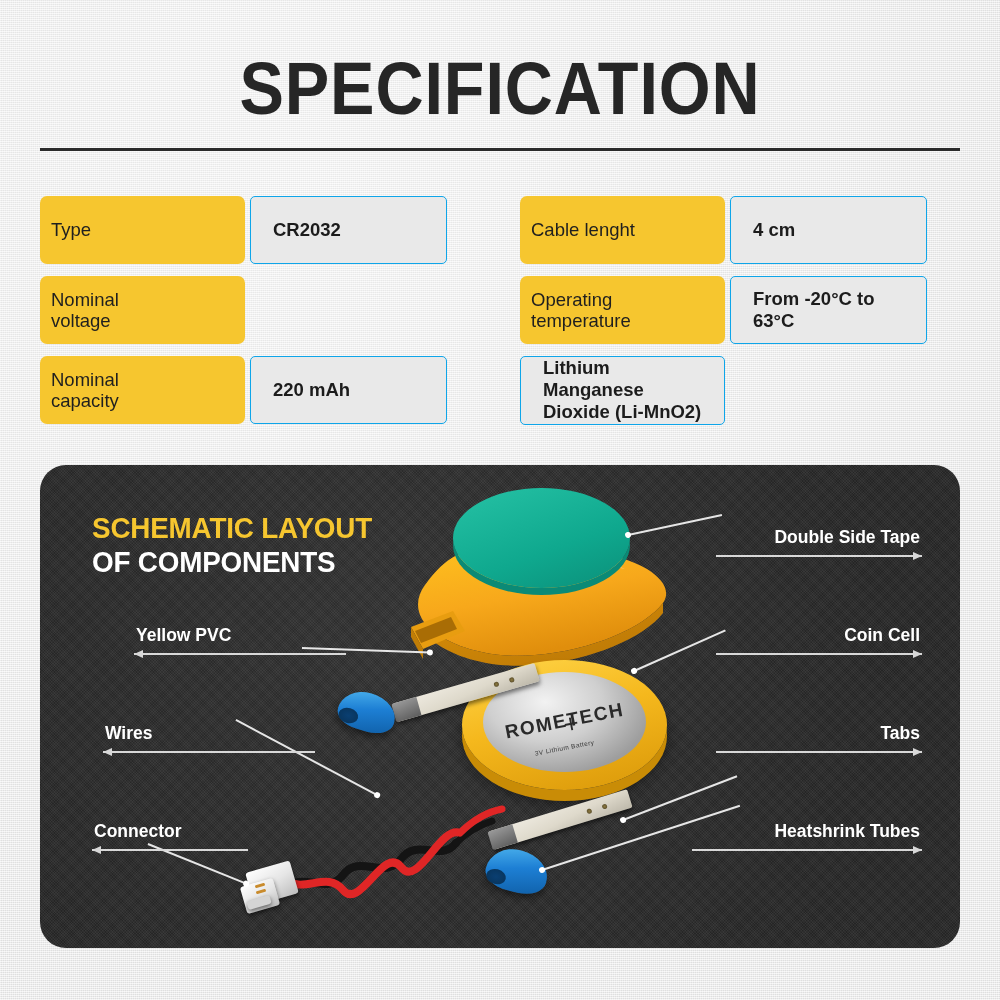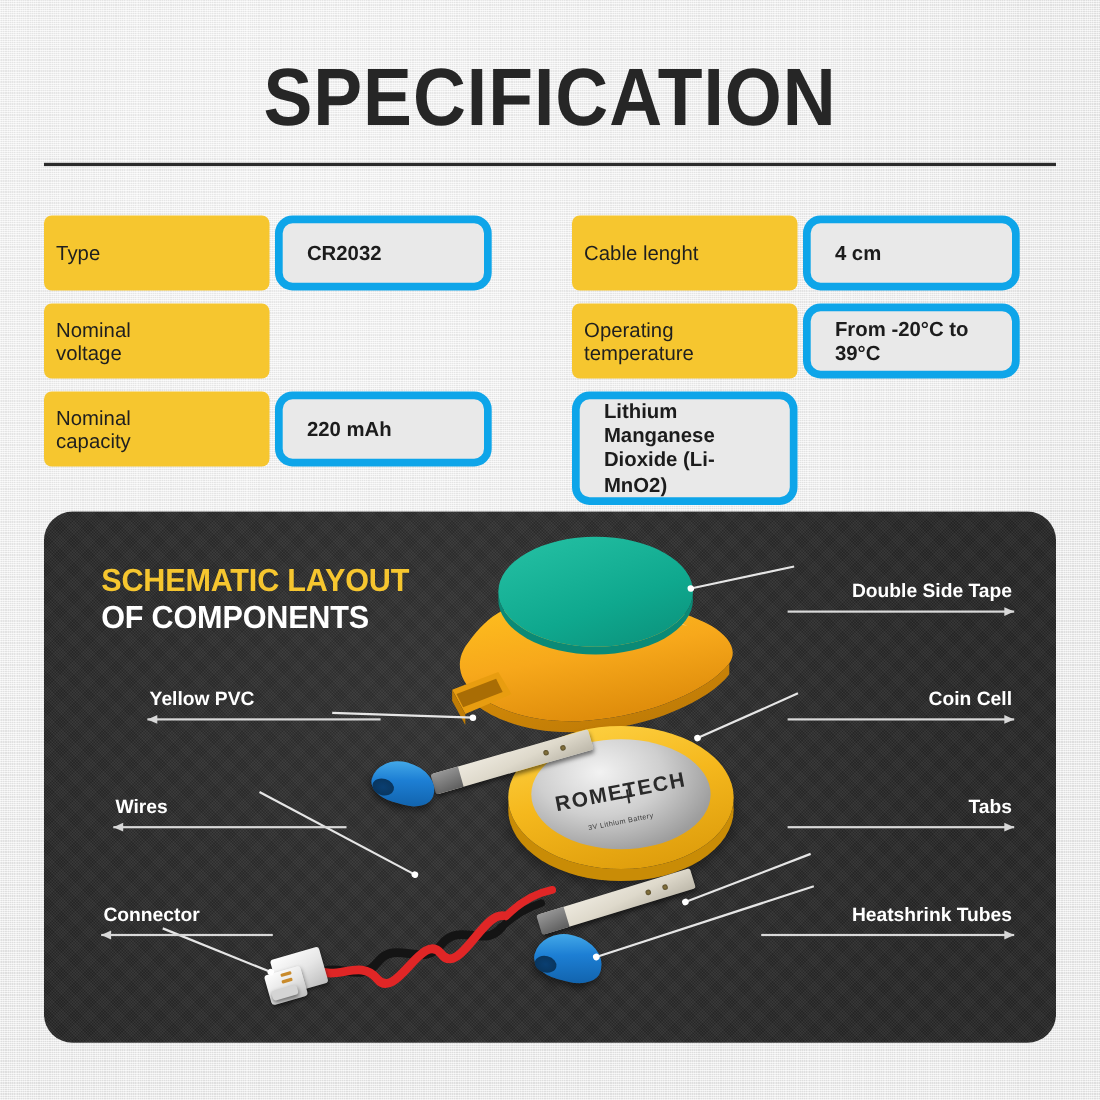--- a/index.html
+++ b/index.html
@@ -57,22 +57,22 @@
     display: flex; align-items: center;
     padding: 0 11px;
     font-size: 18.5px;
     line-height: 1.15;
     color: #1f1f1f;
     font-weight: 400;
     white-space: pre-line;
   }
   .spec-value {
     background: #e9e9e9;
-    border: 7px solid #0ea5e9;
-    border-radius: 16px;
+    border: 1px solid #0ea5e9;
+    border-radius: 5px;
     display: flex; align-items: center;
     padding: 0 22px;
     font-size: 18.5px;
     line-height: 1.2;
     color: #1c1c1c;
     font-weight: 700;
     white-space: pre-line;
   }
 
   
@@ -260,21 +260,21 @@
   </div>
 
   <div class="spec-row">
     <div class="spec-label">Nominal
 voltage</div>
   </div>
 
   <div class="spec-row">
     <div class="spec-label">Operating
 temperature</div>
-    <div class="spec-value">From -20°C to 39°C</div>
+    <div class="spec-value">From -20°C to 63°C</div>
   </div>
 
   <div class="spec-row">
     <div class="spec-label">Nominal
 capacity</div>
     <div class="spec-value">220 mAh</div>
   </div>
 
   <div class="spec-row">
     <div class="spec-value">Lithium Manganese

